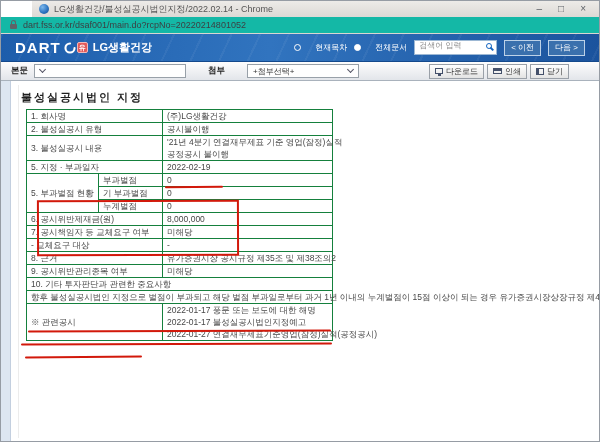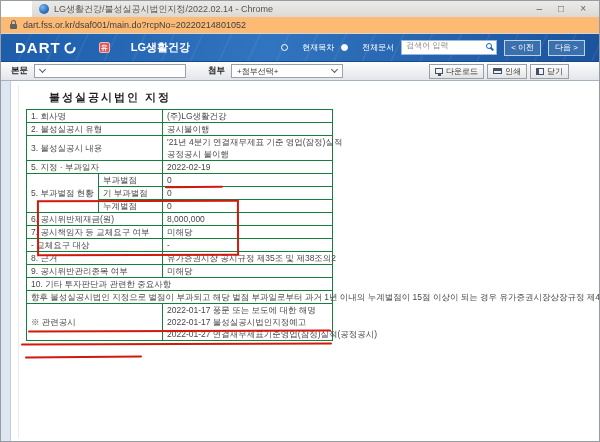--- a/index.html
+++ b/index.html
@@ -11,73 +11,73 @@
   .titlebar { height:16px; display:flex; align-items:center; padding:0 7px; gap:5px;
               background:linear-gradient(#edebe8,#dcd9d5); font-size:9px; color:#555;margin-left:31px; }
   .favicon { width:10px; height:10px; border-radius:50%; flex:0 0 auto;
              background:radial-gradient(circle at 35% 32%, #7db8ec 0%, #2f76c2 55%, #11498f 100%); }
   .win-title { white-space:nowrap; overflow:hidden; }
   .win-controls { margin-left:auto; display:flex; gap:16px; color:#5f6368; font-size:10px; align-items:center; padding-right:6px; }
   .win-controls span { cursor:default; line-height:10px; }
 
   
   .addressbar { height:14px; display:flex; align-items:center; gap:6px; padding:8px 9px;
-                background:#fdba74; border-bottom:1px solid #d9d6d1; font-size:9px; color:#3c4043; }
+                background:#14b8a6; border-bottom:1px solid #d9d6d1; font-size:9px; color:#3c4043; }
   .lock-icon { width:7px; height:5px; background:#5f6368; border-radius:1px; position:relative; margin-top:3px; flex:0 0 auto; }
   .lock-icon::before { content:""; position:absolute; top:-4px; left:1px; width:3px; height:4px;
                        border:1.5px solid #5f6368; border-bottom:none; border-radius:3px 3px 0 0; }
 
   
   .dart-header { height:28px; display:flex; align-items:center; padding:0 14px;
                  background:
                    repeating-linear-gradient(115deg, rgba(255,255,255,0.05) 0 2px, rgba(255,255,255,0) 2px 26px),
                    linear-gradient(95deg,#1d5dab 0%,#3174bf 45%,#1b539d 100%);
                  border-bottom:1px solid #14498c; }
   .logo { color:#fff; font-weight:bold; font-size:15px; letter-spacing:1px; display:flex; align-items:center; gap:2px; }
   .logo svg { display:block; }
-  .company { display:flex; align-items:center; gap:21px; margin-left:22px; color:#fff; font-weight:bold; font-size:11px; }
+  .company { display:flex; align-items:center; gap:5px; color:#fff; font-weight:bold; font-size:11px; }
   .badge { width:11px; height:11px; background:#e25b5b; border:1px solid #f2b8b8; color:#fff; font-size:7px;
            display:flex; align-items:center; justify-content:center; border-radius:2px; }
   .header-right { margin-left:auto; display:flex; align-items:center; gap:7px; }
   .radio-item { display:flex; align-items:center; gap:14px; color:#fff; font-size:8px; cursor:default; }
   .radio-circle { width:7px; height:7px; border:1px solid #fff; border-radius:50%; }
   .radio-circle.checked { background:#fff; }
   .search-box { position:relative; display:flex; align-items:center; }
-  .search-input { width:96px; height:15px; border:1px solid #9db8d4; font-size:8px; padding:0 15px 4px 4px;
+  .search-input { width:83px; height:15px; border:1px solid #9db8d4; font-size:8px; padding:0 15px 4px 4px;
                   color:#333; background:#fff; font-family:"Liberation Sans", sans-serif; }
   .search-input::placeholder { color:#8b8b8b; }
   .magnifier { position:absolute; right:5px; top:3px; width:6px; height:6px; border:1.5px solid #1565c0; border-radius:50%; }
   .magnifier::after { content:""; position:absolute; width:4px; height:1.5px; background:#1565c0;
                       transform:rotate(45deg); right:-3px; bottom:-1px; }
   .nav-btn { height:16px; background:#3a70ad; border:1px solid #bdd2e8; color:#fff; font-size:8px;
              padding:0 6px; display:flex; align-items:center; white-space:nowrap; cursor:default; }
 
   
   .toolbar { height:19px; background:linear-gradient(#fdfdfd,#e2e5ea); border-bottom:1px solid #a9b2bc;
              display:flex; align-items:center; padding:0 10px; gap:6px; font-size:8.5px; color:#222; }
   .tb-label { font-weight:bold; }
   .select { height:14px; background:#fefefe; border:1px solid #98a0a8; display:flex; align-items:center;
             justify-content:space-between; padding:0 5px; font-size:8px; color:#333; cursor:default; }
   .select.body-sel { width:152px; margin-right:16px; }
-  .select.attach-sel { width:112px; }
+  .select.attach-sel { width:112px;margin-left:16px; }
   .chevron-down { width:5px; height:5px; border-right:1px solid #556; border-bottom:1px solid #556;
                   transform:rotate(45deg); margin-top:-3px; }
   .tb-buttons { margin-left:auto; display:flex; gap:3px; padding-right:20px; }
   .tb-btn { height:15px; background:linear-gradient(#ffffff,#e3e3e3); border:1px solid #9aa0a8; font-size:8px;
             color:#333; display:flex; align-items:center; gap:3px; padding:0 5px; white-space:nowrap; cursor:default; }
   .icon-download { width:8px; height:6px; border:1px solid #44506a; position:relative; }
   .icon-download::after { content:""; position:absolute; left:2px; bottom:-3px; width:3px; height:2px; background:#44506a; }
   .icon-print { width:9px; height:6px; border:1px solid #44506a; border-top:3px solid #44506a; }
   .icon-closedoc { width:8px; height:7px; border:1px solid #44506a; border-left:3px solid #44506a; }
 
   
   .content { position:relative; height:365px; background:#fff; }
   .left-strip { position:absolute; left:0; top:0; bottom:0; width:10px; background:#dde6f1; border-right:1px solid #c3cfdf; }
   .doc-frame { position:absolute; left:17px; top:4px; bottom:8px; right:6px; border-left:1px solid #ececec; }
-  .doc-title { position:absolute; left:48px; top:9px; font-size:11px; font-weight:bold; letter-spacing:2px; color:#1f1f1f; }
+  .doc-title { position:absolute; left:20px; top:9px; font-size:11px; font-weight:bold; letter-spacing:2px; color:#1f1f1f; }
 
   table.disclosure { position:absolute; left:25px; top:28px; border-collapse:collapse; table-layout:fixed;
                      width:306px; font-size:8.5px; color:#474747; }
   table.disclosure td { border:1px solid #15803d; height:13px; padding:0 4px; line-height:12px;
                         white-space:nowrap; overflow:visible; vertical-align:middle; }
   td.two-line { height:26px; }
   td.wrap { white-space:normal; }
   td.longtext { height:39px; line-height:13px; overflow:hidden; vertical-align:top; padding:1px 5px; }
   td.related-val { height:48px; line-height:12px; vertical-align:top; padding:1px 4px; }
   td.indent { padding-left:11px; }

